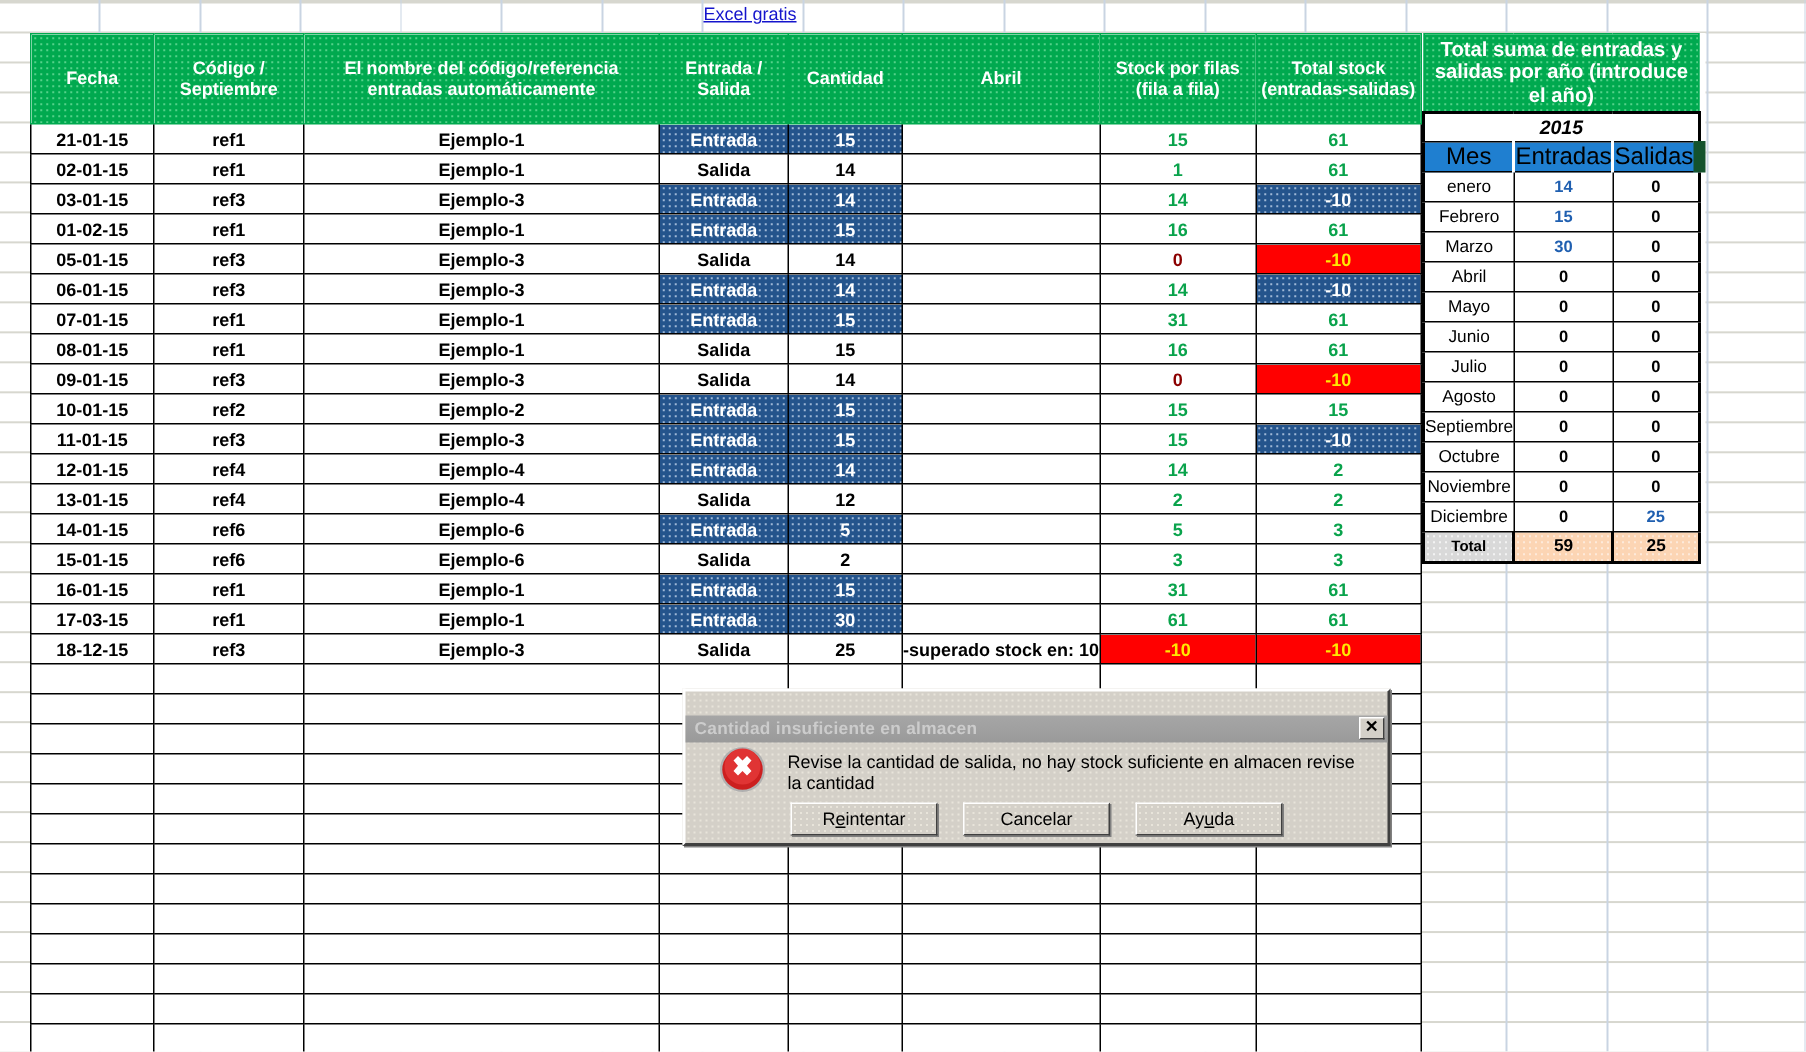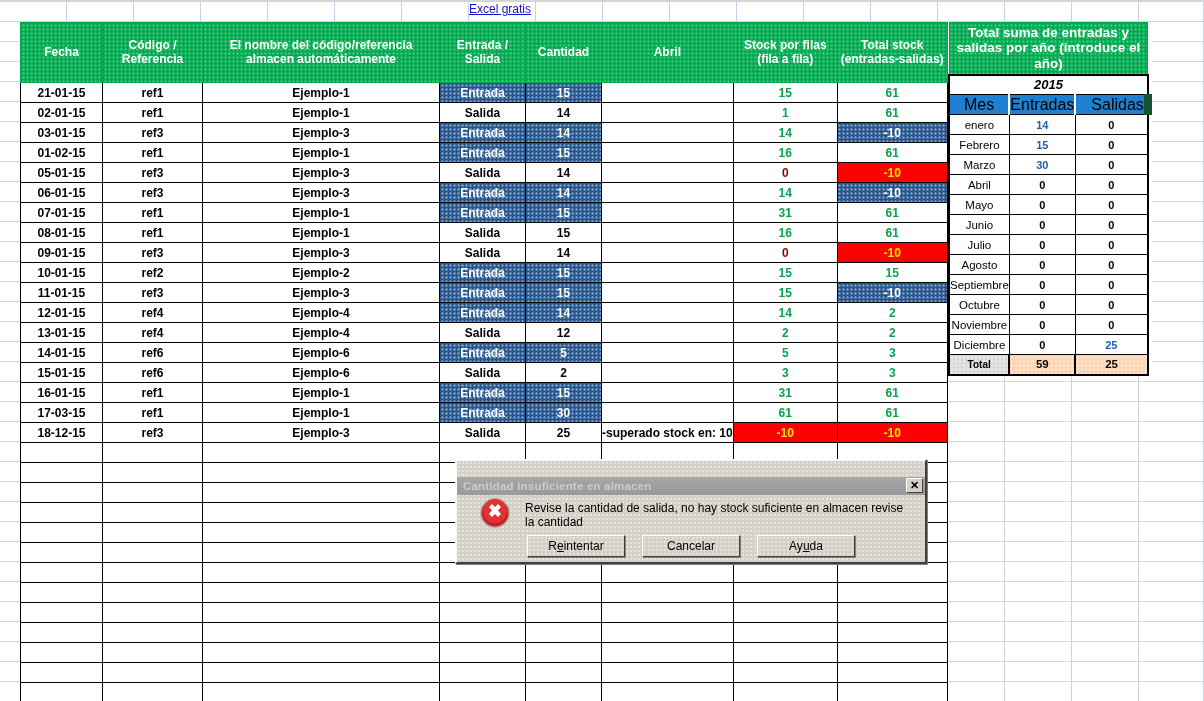--- a/index.html
+++ b/index.html
@@ -131,21 +131,21 @@
   }
   #sum-table td.col-hdr {
     background: #1f7fd0;
     color: #000000;
     font-weight: normal;
     font-size: 16px;
     border-left: 2px solid #ffffff;
     border-right: 2px solid #ffffff;
   }
   #sum-table td.col-hdr.first { border-left: 2px solid #000; }
-  #sum-table td.col-hdr.last { border-right: 8px solid #14532d; padding-left: 15px; }
+  #sum-table td.col-hdr.last { border-right: 8px solid #14532d; }
   #sum-table td.mon { border-left: 2px solid #000; font-size: 11.5px; }
   #sum-table td.val { font-weight: bold; font-size: 11px; }
   #sum-table td.val.blue { color: #1f5fb0; }
   #sum-table td.val.last { border-right: 2px solid #000; }
   #sum-table td.tot-label {
     background-color: #d9d9d9;
     background-image: radial-gradient(#f3f3f3 0.7px, transparent 0.8px);
     background-size: 4px 4px;
     font-weight: bold;
     font-size: 10px;
@@ -264,22 +264,22 @@
         <col style="width:237px">
       <col style="width:86px">
         <col style="width:76px">
         <col style="width:120px">
       <col style="width:104px">
         <col style="width:110px">
     </colgroup>
     <thead>
       <tr>
         <th class="hdr">Fecha</th>
-        <th class="hdr">Código / Referencia</th>
-        <th class="hdr">El nombre del código/referencia almacen automáticamente</th>
+        <th class="hdr">Código / Septiembre</th>
+        <th class="hdr">El nombre del código/referencia entradas automáticamente</th>
         <th class="hdr">Entrada  / Salida</th>
         <th class="hdr">Cantidad</th>
         <th class="hdr">Abril</th>
         <th class="hdr">Stock por filas (fila a fila)</th>
         <th class="hdr">Total stock (entradas-salidas)</th>
       </tr>
     </thead>
     <tbody id="main-body">
         <tr>
           <td class="date">21-01-15</td>

